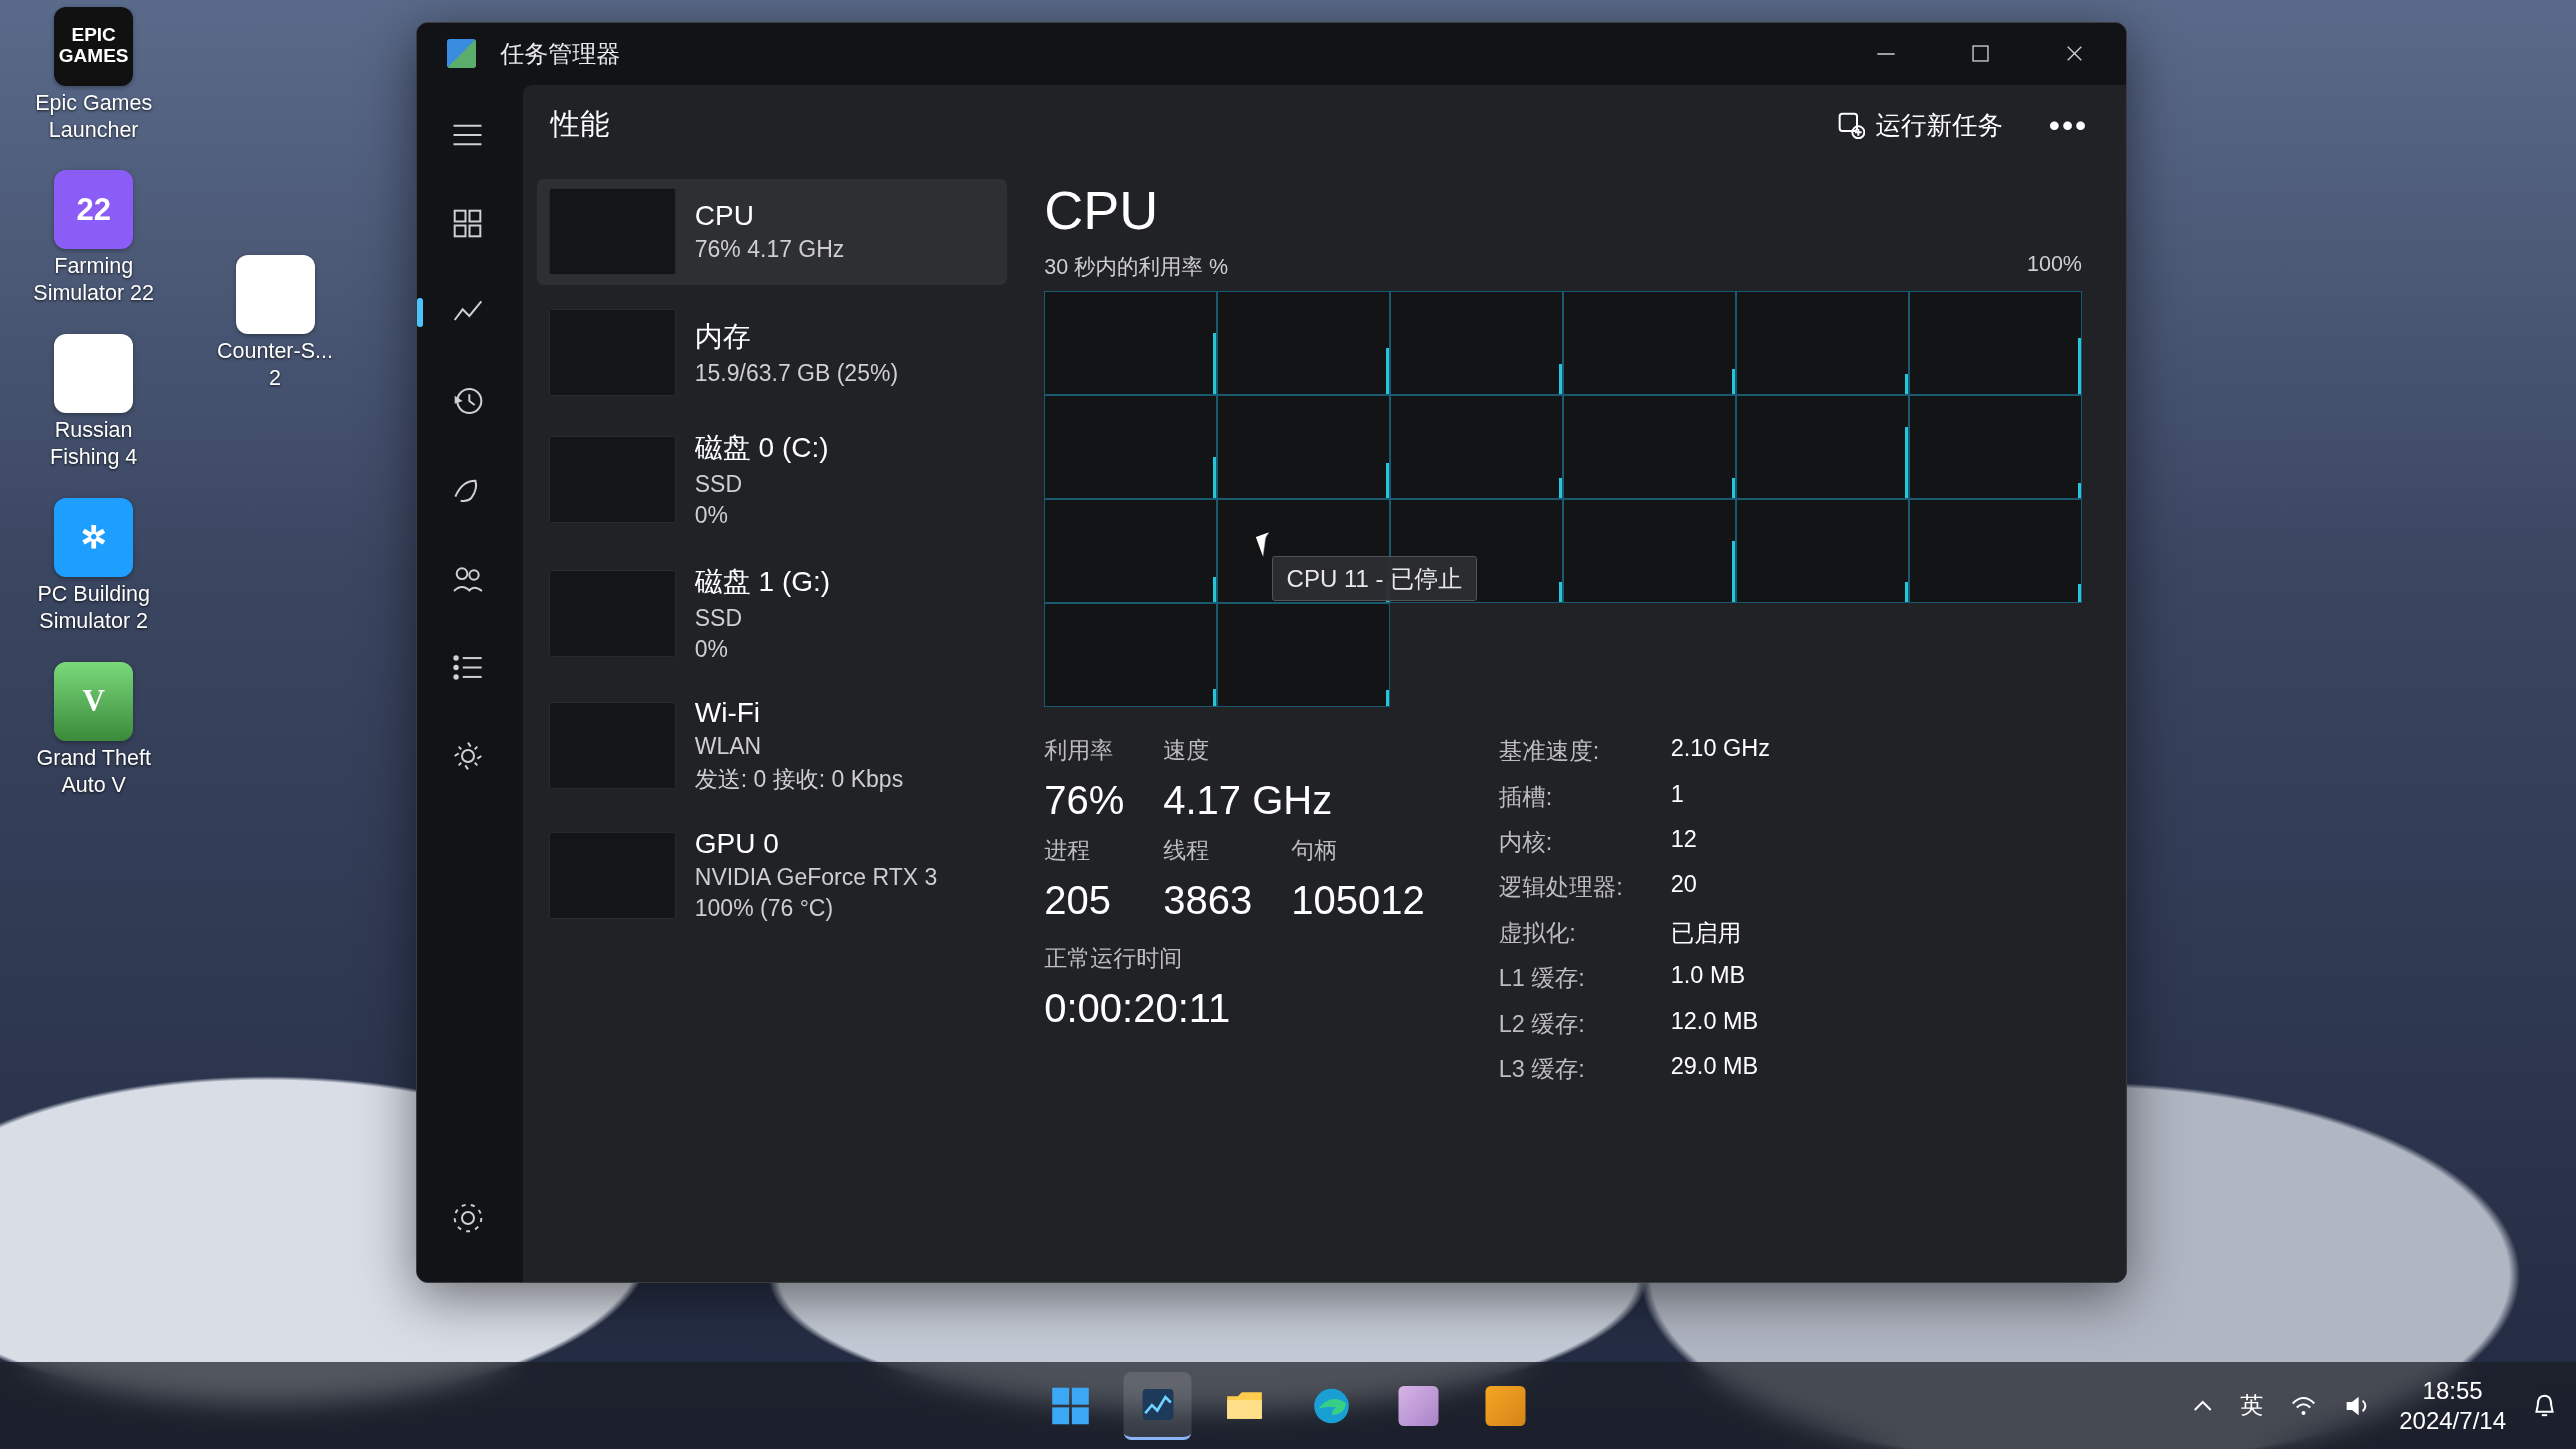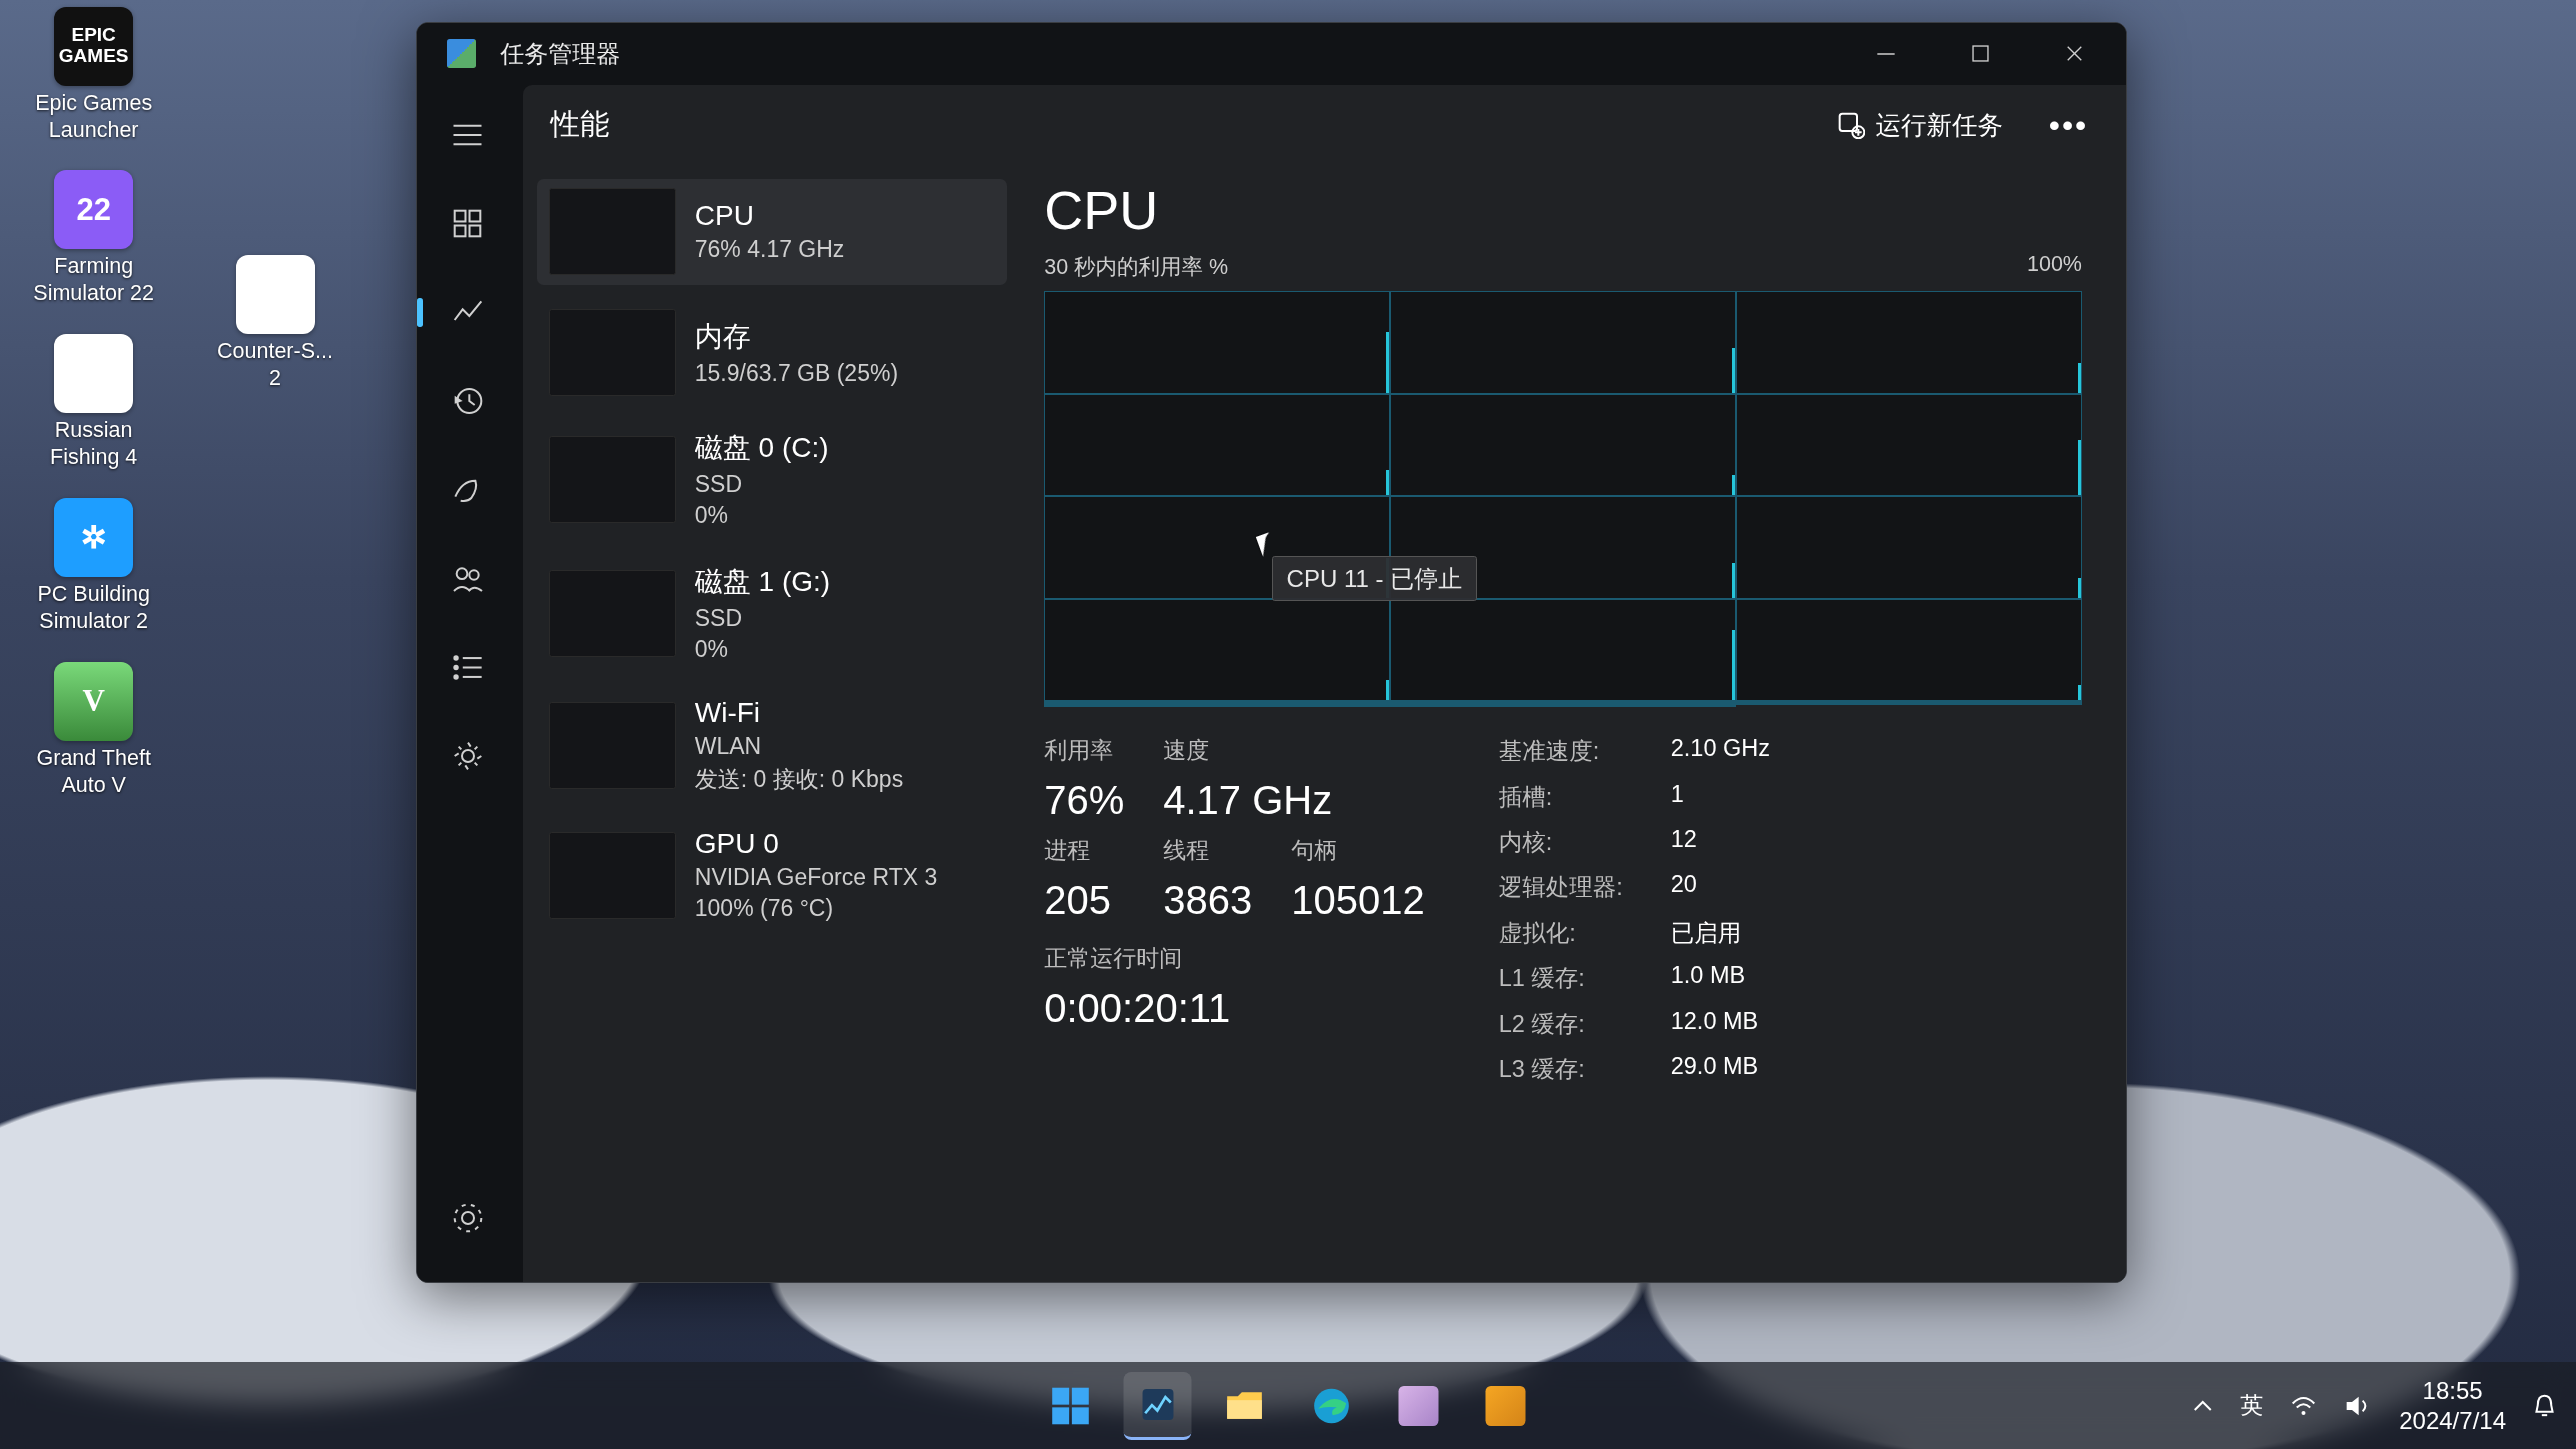--- a/index.html
+++ b/index.html
@@ -182,21 +182,21 @@
   }
   .detail-header .cpu-title { font-size: 54px; color: #fff; font-weight: 400; }
   .detail-header .cpu-model { font-size: 29.5px; color: #fff; }
   .chart-header {
     display: flex; justify-content: space-between;
     font-size: 21.5px; color: #cfcfcf;
     margin-bottom: 10.7px;
   }
   .cpu-grid {
     display: grid;
-    grid-template-columns: repeat(3, 1fr);
+    grid-template-columns: repeat(6, 1fr);
     grid-template-rows: repeat(4, 1fr);
     gap: 0;
     height: 416px;
     position: relative;
     margin-bottom: 28px;
   }
   .cpu-core {
     border: 0.7px solid #1a5a70;
     background: #121416;
     position: relative;

